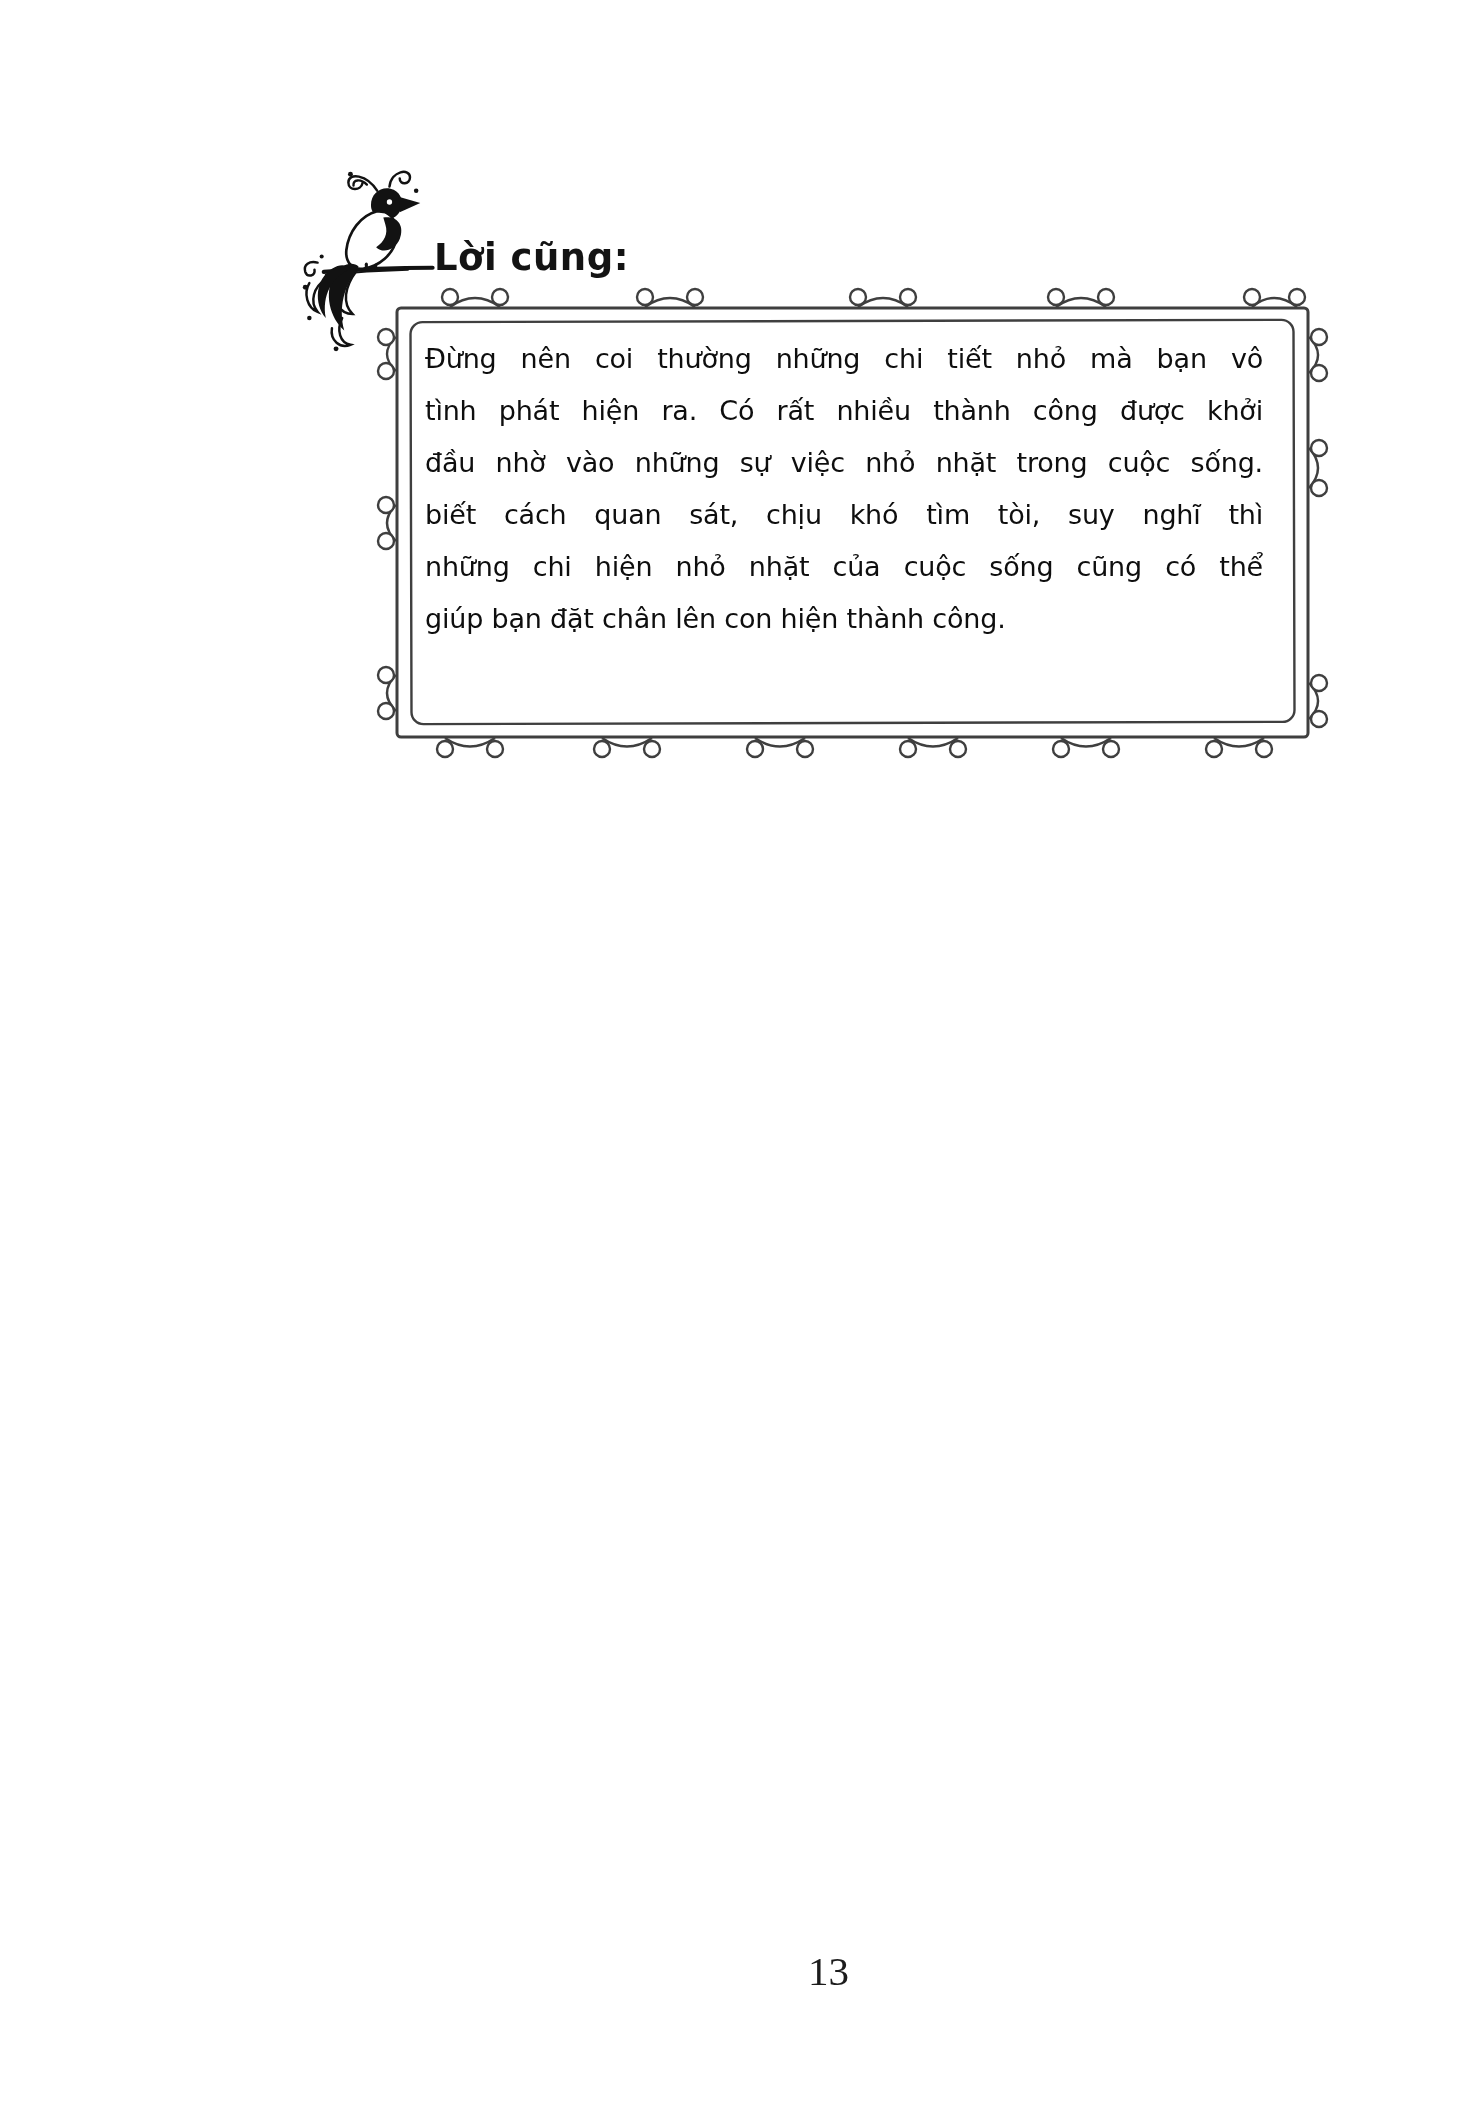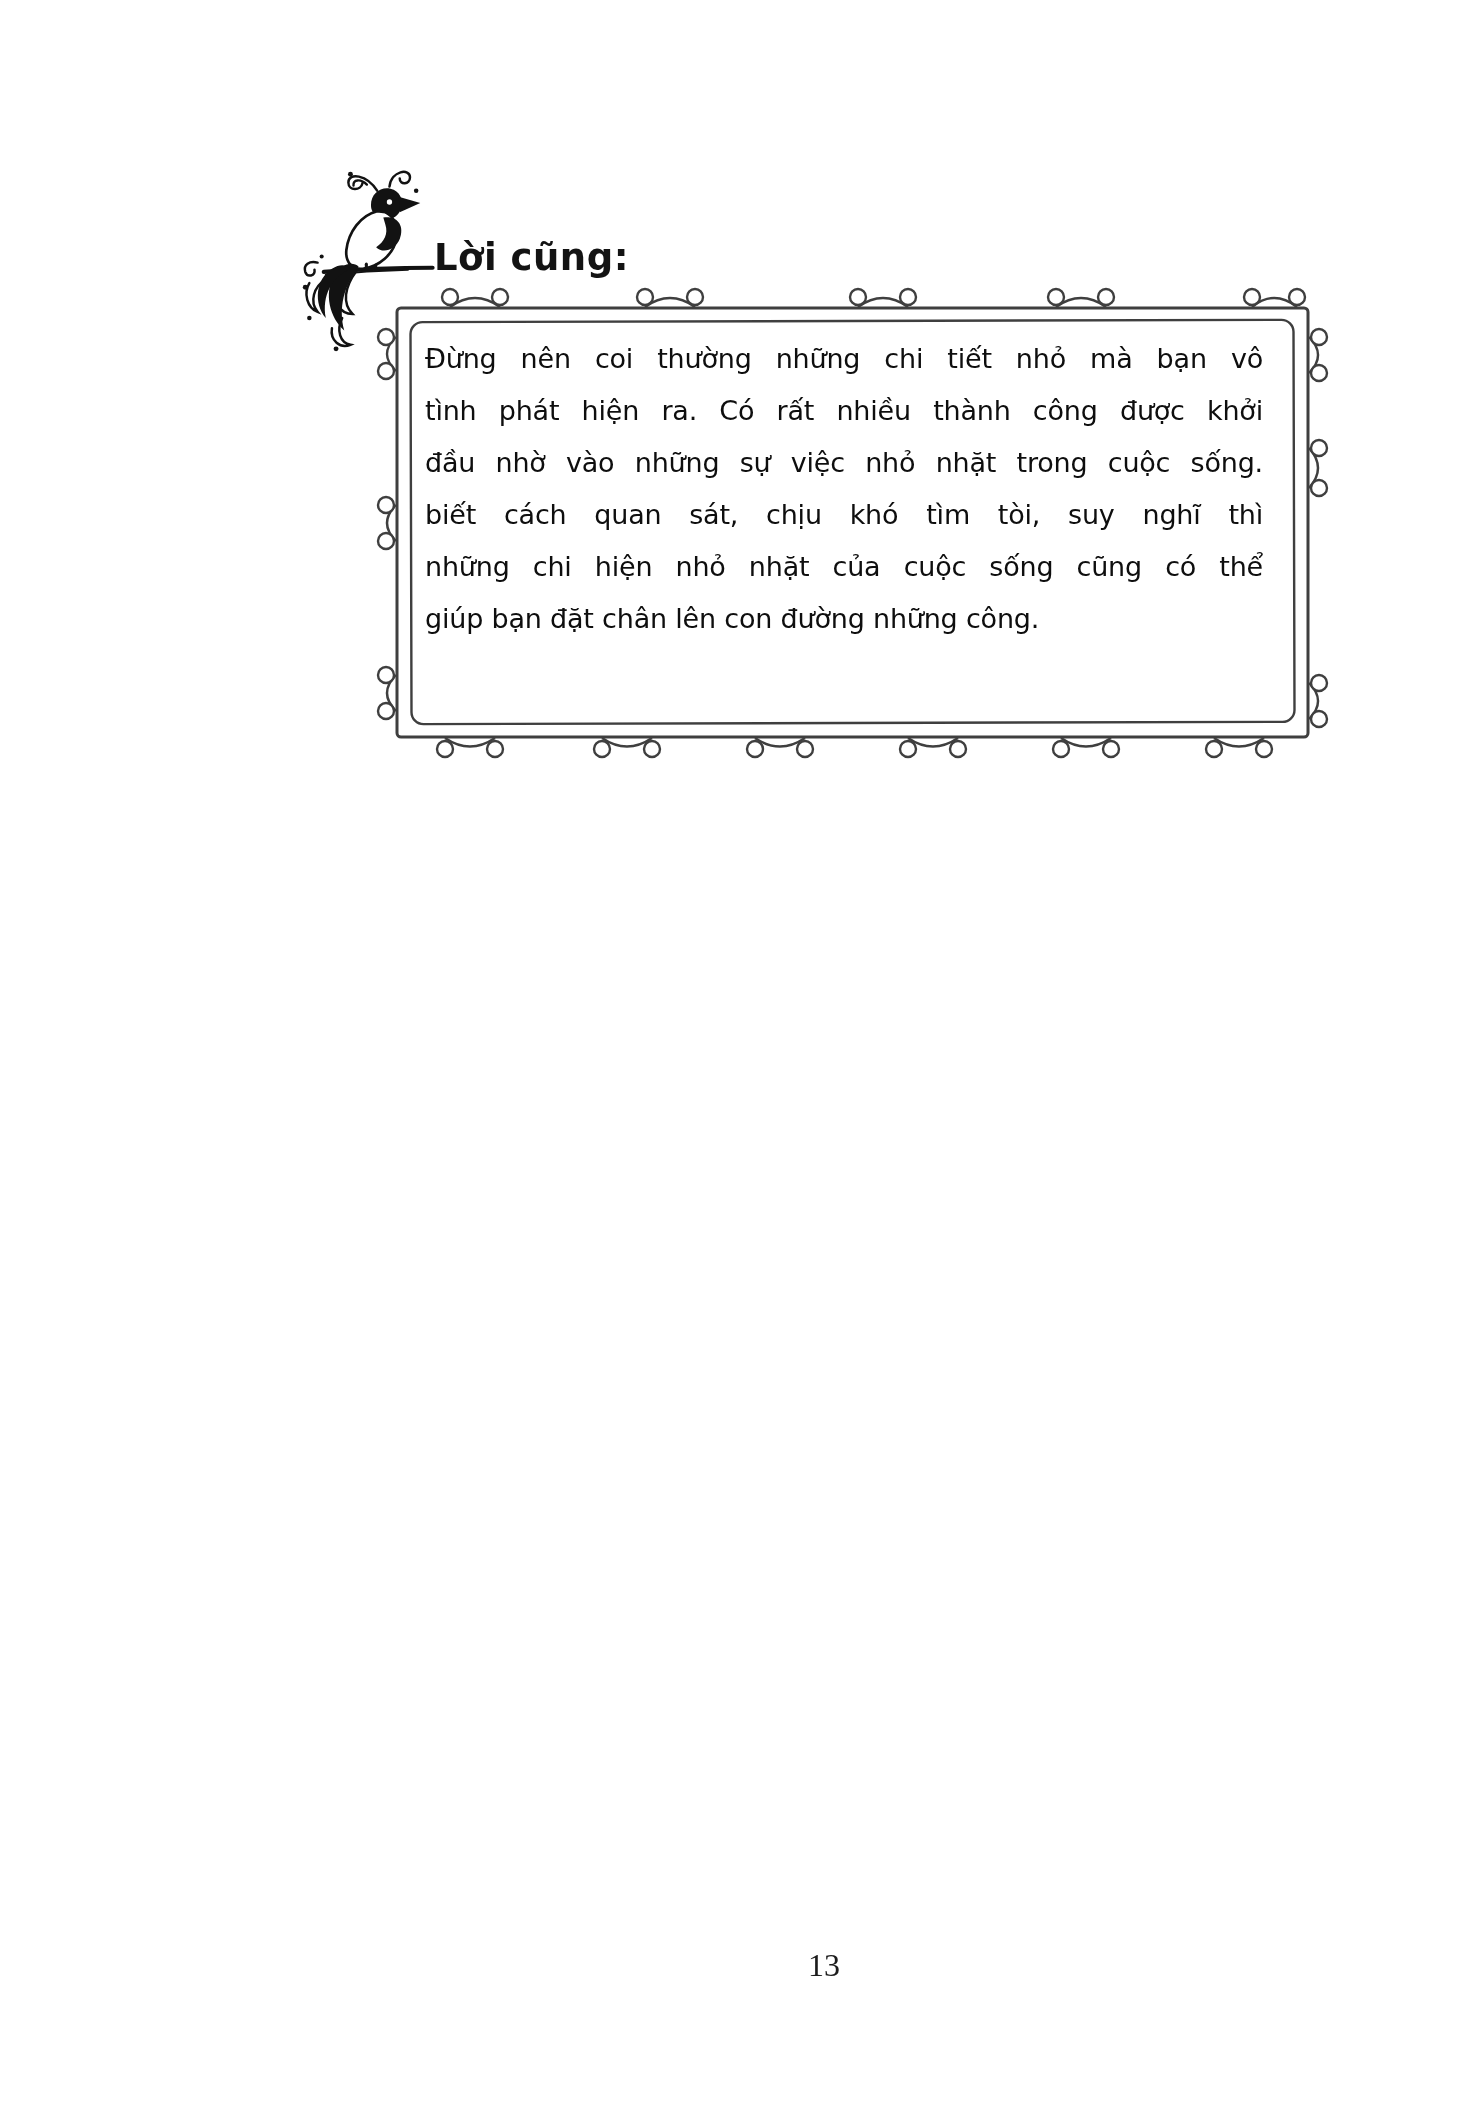--- a/index.html
+++ b/index.html
@@ -30,21 +30,21 @@
   }
   .jline{
     height:52px;line-height:52px;
     text-align:justify;text-align-last:justify;
   }
   .jline.last{text-align-last:left;}
   
   .pagenum{
     position:absolute;left:808px;top:1947px;
     font-family:"Liberation Serif","DejaVu Serif",serif;
-    font-size:32px;color:#1c1c1c;
+    font-size:41px;color:#1c1c1c;
   }
 </style>
 </head>
 <body>
 
 <div class="page">
 
   <svg class="bird" viewBox="0 0 150 185" aria-hidden="true">
     <g fill="none" stroke="#121212" stroke-width="2.4" stroke-linecap="round">
 
@@ -157,18 +157,18 @@
         <circle cx="949" cy="436" r="8"></circle>
     </g>
   </svg>
 
   <div class="comment">
     <div class="jline">Đừng nên coi thường những chi tiết nhỏ mà bạn vô</div>
     <div class="jline">tình phát hiện ra. Có rất nhiều thành công được khởi</div>
     <div class="jline">đầu nhờ vào những sự việc nhỏ nhặt trong cuộc sống.</div>
     <div class="jline">biết cách quan sát, chịu khó tìm tòi, suy nghĩ thì</div>
     <div class="jline">những chi hiện nhỏ nhặt của cuộc sống cũng có thể</div>
-    <div class="jline last">giúp bạn đặt chân lên con đường những công.</div>
+    <div class="jline last">giúp bạn đặt chân lên con hiện thành công.</div>
   </div>
 
   <div class="pagenum">13</div>
 
 </div>
 
 </body></html>

